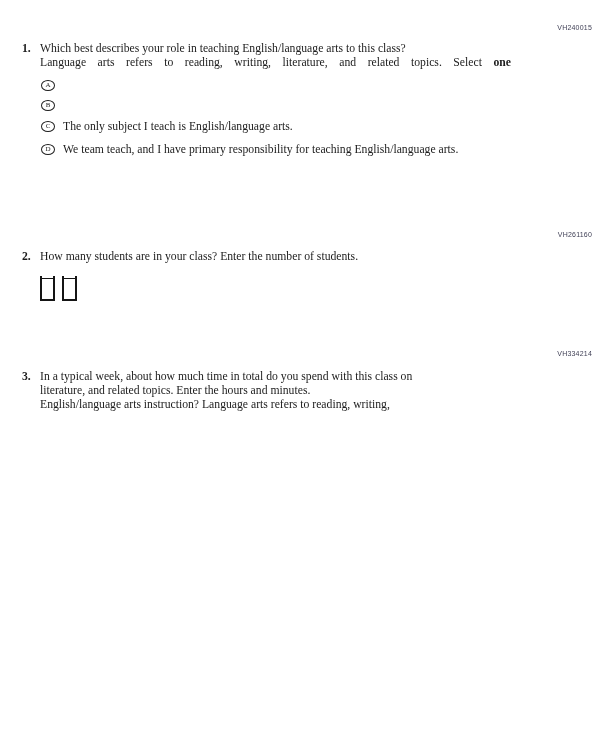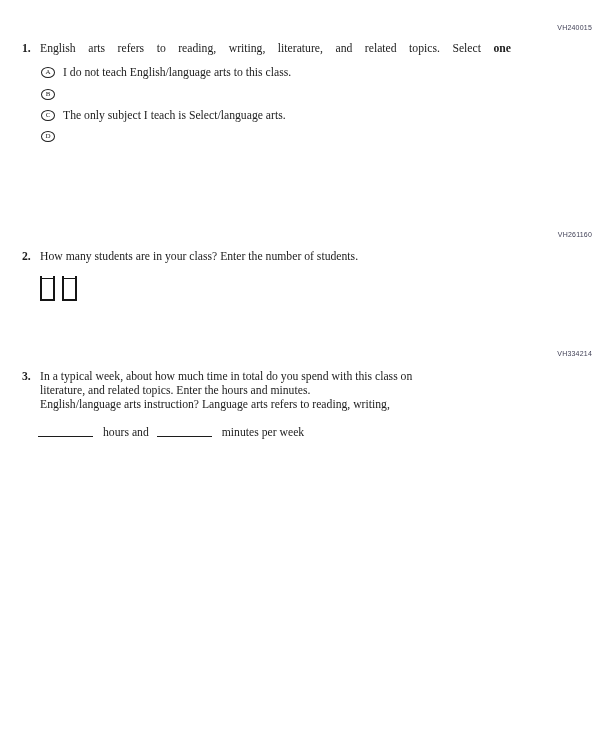--- a/index.html
+++ b/index.html
@@ -119,45 +119,46 @@
 <div class="page">
 
   <div class="qcode code-1">VH240015</div>
   <div class="qcode code-2">VH261160</div>
   <div class="qcode code-3">VH334214</div>
 
   <section class="question q1">
     <div class="qhead">
       <span class="qnum">1.</span>
       <div class="qtext">
-        <div class="line jline"><span>English arts refers to reading, writing, literature, and related topics. Select </span><b>one</b></div>
+        <div class="line">Which best describes your role in teaching English/language arts to this class?</div>
+        <div class="line jline"><span>Language arts refers to reading, writing, literature, and related topics. Select </span><b>one</b></div>
       </div>
     </div>
     <ul class="options">
       <li class="option">
         <span class="bubble">
             <span class="bl">A</span>
           </span>
-        <span class="otext">I do not teach English/language arts to this class.</span>
       </li>
       <li class="option">
         <span class="bubble">
             <span class="bl">B</span>
           </span>
       </li>
       <li class="option">
         <span class="bubble">
             <span class="bl">C</span>
           </span>
-        <span class="otext">The only subject I teach is Select/language arts.</span>
+        <span class="otext">The only subject I teach is English/language arts.</span>
       </li>
       <li class="option">
         <span class="bubble">
             <span class="bl">D</span>
           </span>
+        <span class="otext">We team teach, and I have primary responsibility for teaching English/language arts.</span>
       </li>
     </ul>
   </section>
 
   <section class="question q2">
     <div class="qhead">
       <span class="qnum">2.</span>
       <div class="qtext">How many students are in your class? Enter the number of students.</div>
     </div>
     <div class="boxrow">
@@ -168,16 +169,15 @@
 
   <section class="question q3">
     <div class="qhead">
       <span class="qnum">3.</span>
       <div class="qtext">
         <div class="line">In a typical week, about how much time in total do you spend with this class on</div>
         <div class="line">literature, and related topics. Enter the hours and minutes.</div>
         <div class="line">English/language arts instruction? Language arts refers to reading, writing,</div>
       </div>
     </div>
-    <div class="ansrow"><span class="blank first"></span><span class="lbl hours">hours and</span><span class="blank second"></span><span class="lbl minutes">minutes per week</span></div>
   </section>
 
 </div>
 
 </body></html>

